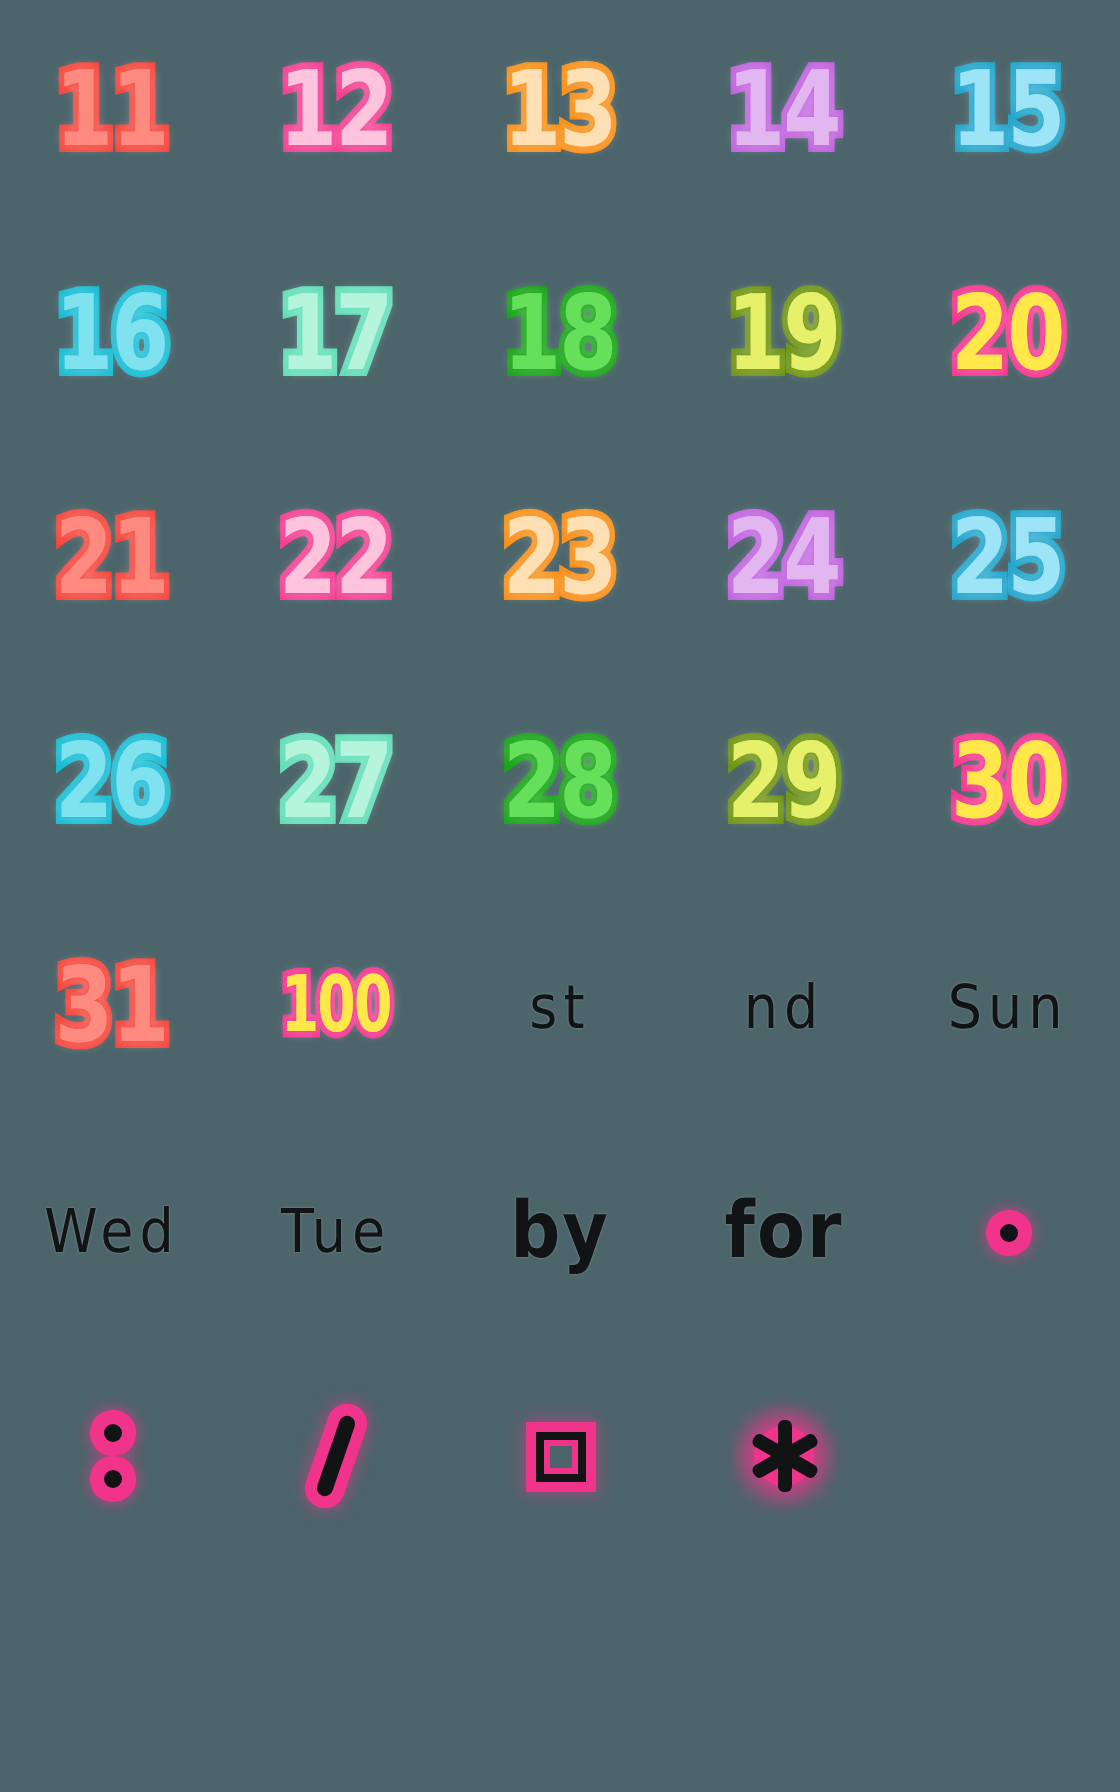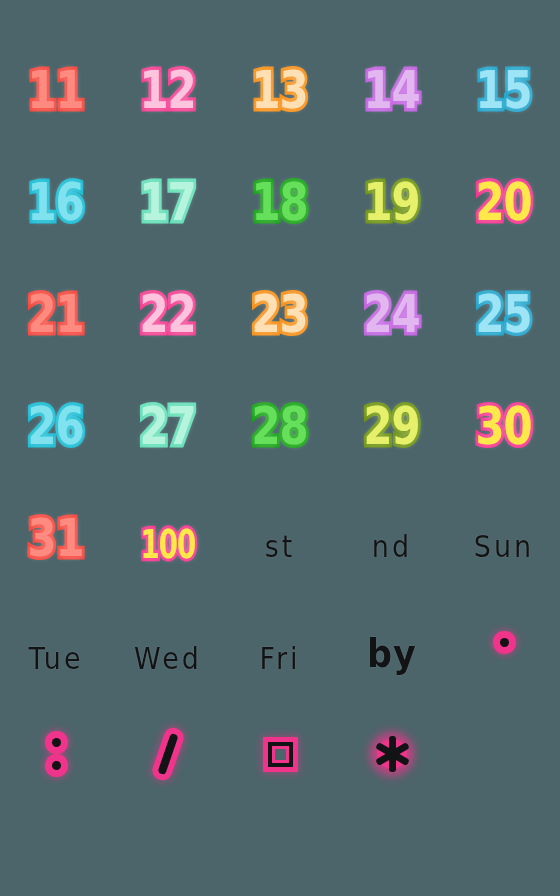--- a/index.html
+++ b/index.html
@@ -22,21 +22,21 @@
     grid-template-columns: repeat(5, 1fr);
     align-items: center;
     justify-items: center;
     box-sizing: border-box;
   }
 
   .cell {
     width: 112px;
     height: 112px;
     display: flex;
-    align-items: flex-end;
+    align-items: center;
     justify-content: center;
     position: relative;
     user-select: none;
   }
 
   
   .num {
     font-family: "DejaVu Sans", sans-serif;
     font-weight: bold;
     font-size: 44px;
@@ -229,30 +229,30 @@
     <div class="cell">
       <span class="word">st</span>
     </div>
     <div class="cell">
       <span class="word">nd</span>
     </div>
     <div class="cell">
       <span class="word">Sun</span>
     </div>
     <div class="cell">
+      <span class="word">Wed</span>
+    </div>
+    <div class="cell">
       <span class="word">Tue</span>
     </div>
     <div class="cell">
-      <span class="word">Wed</span>
-    </div>
-    <div class="cell">
-      <span class="word">Fri</span>
-    </div>
-    <div class="cell">
       <span class="word heavy">by</span>
+    </div>
+    <div class="cell">
+      <span class="word heavy">for</span>
     </div>
     <div class="cell">
       <span class="punct">
         <span class="dot"></span>
       </span>
     </div>
     <div class="cell">
       <span class="punct">
         <span class="colon-stack">
           <span class="dot"></span>

